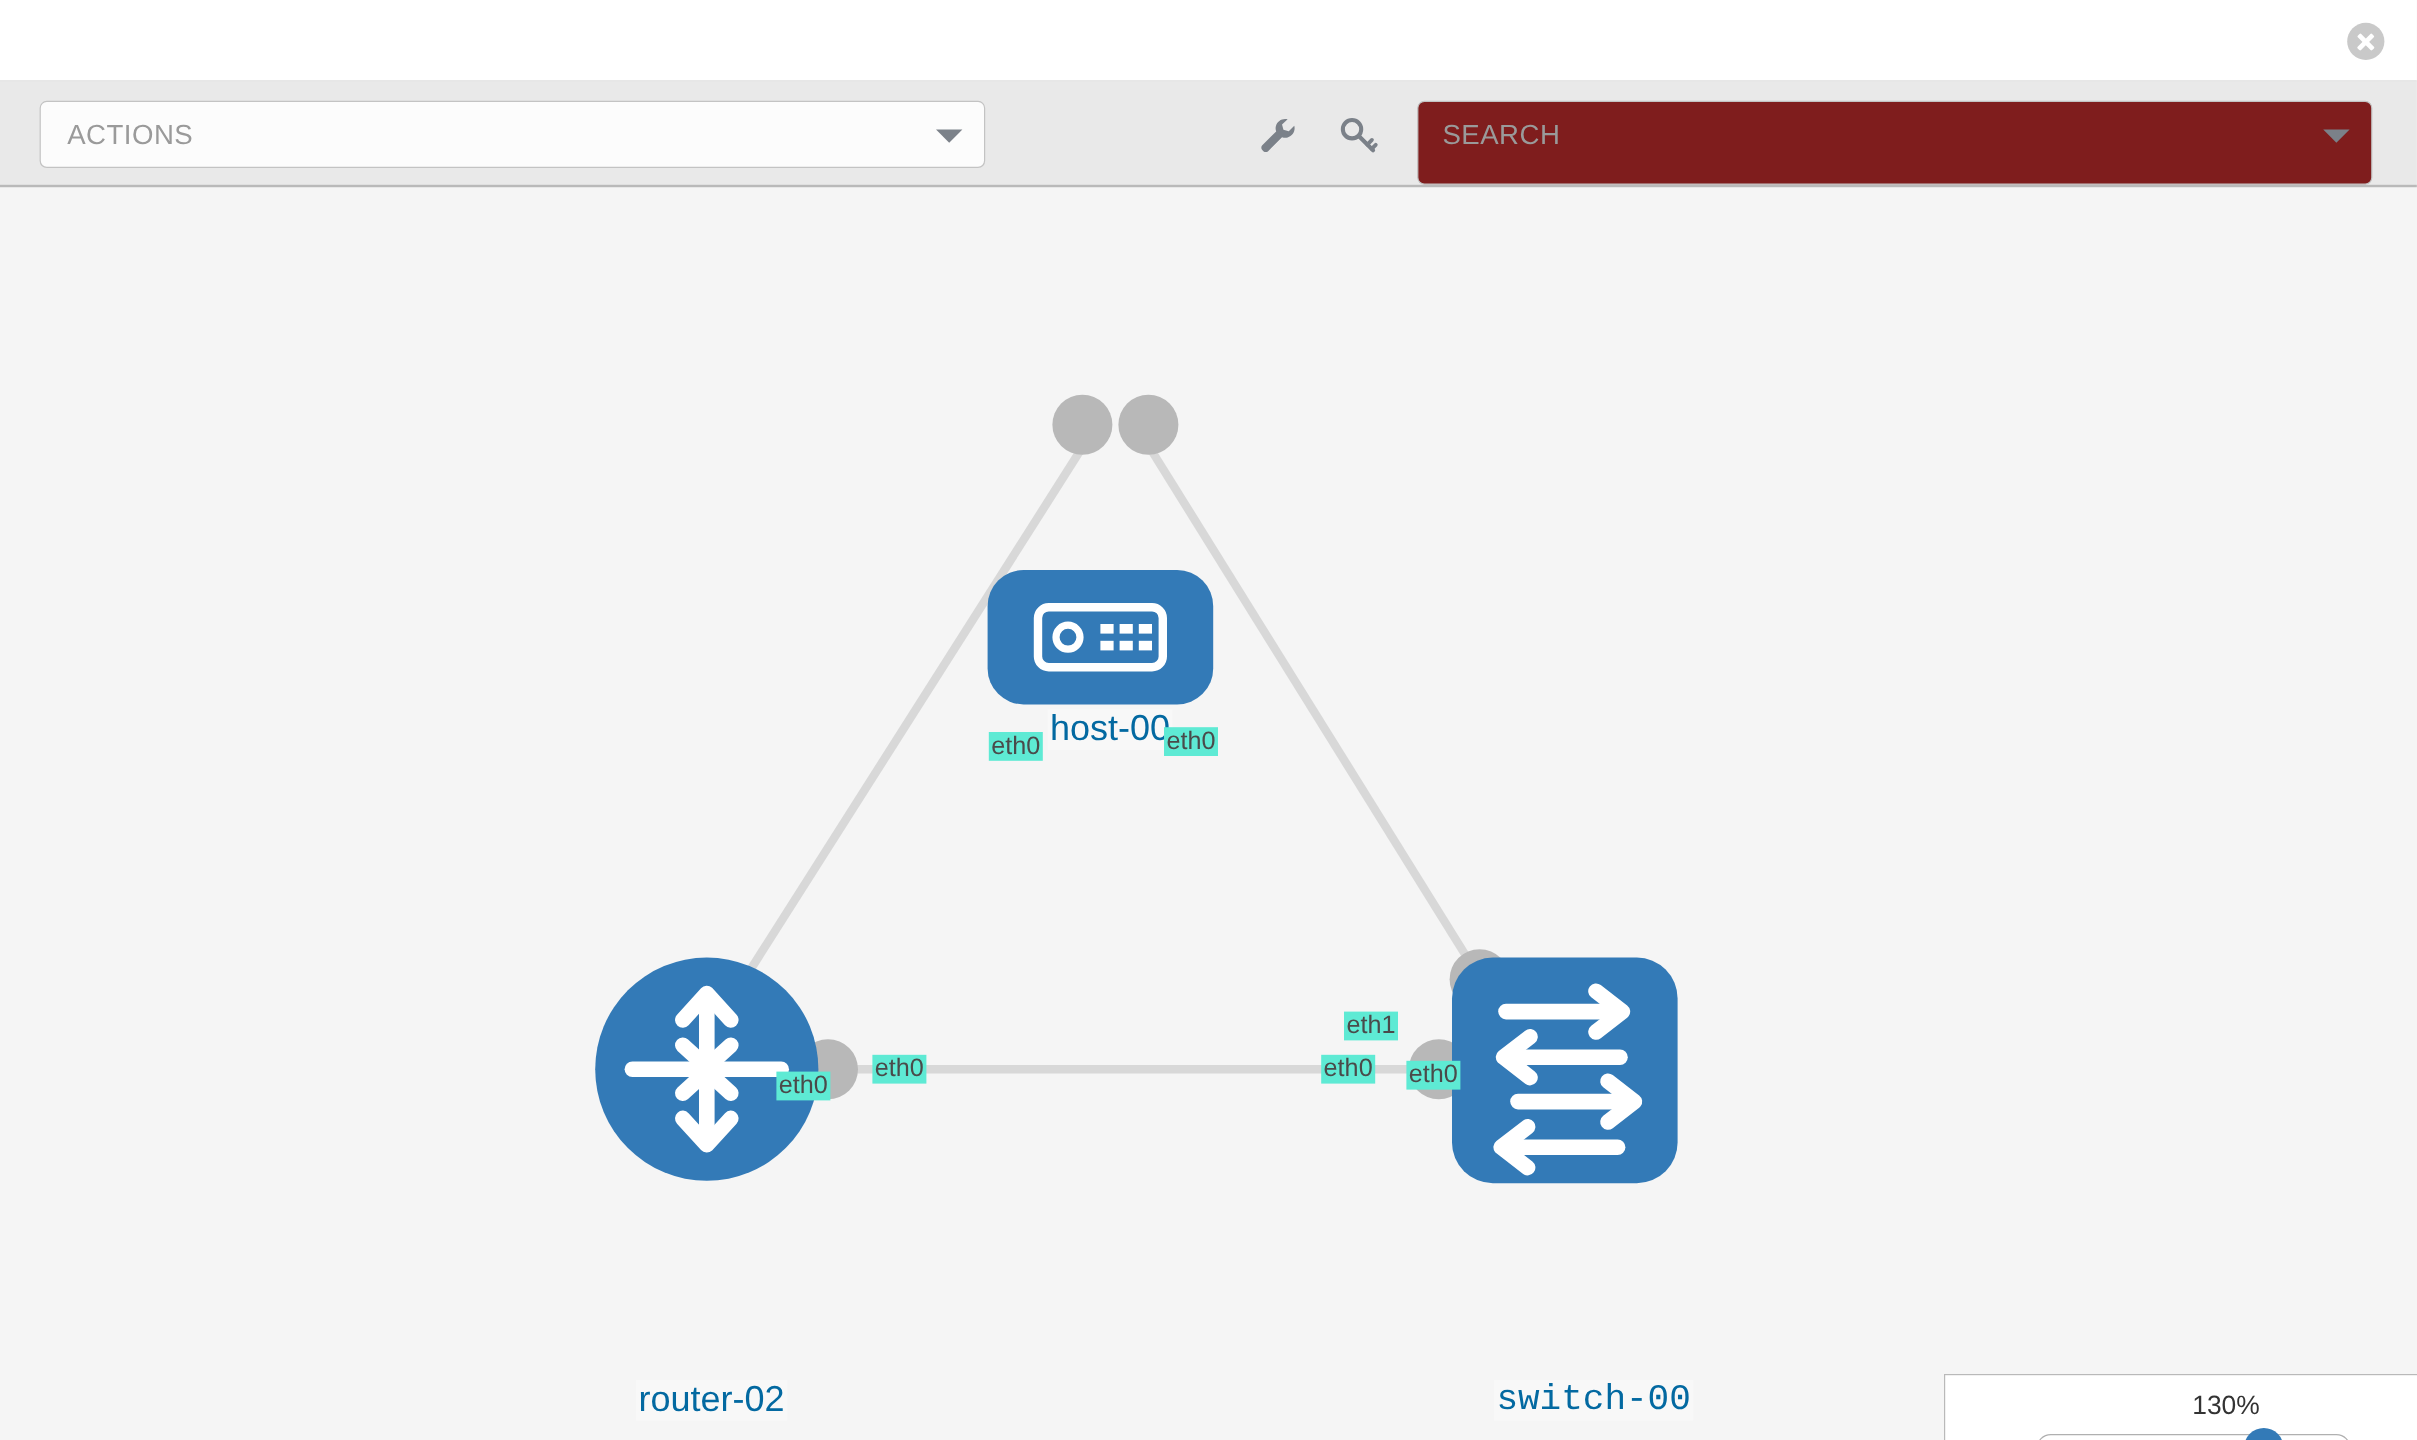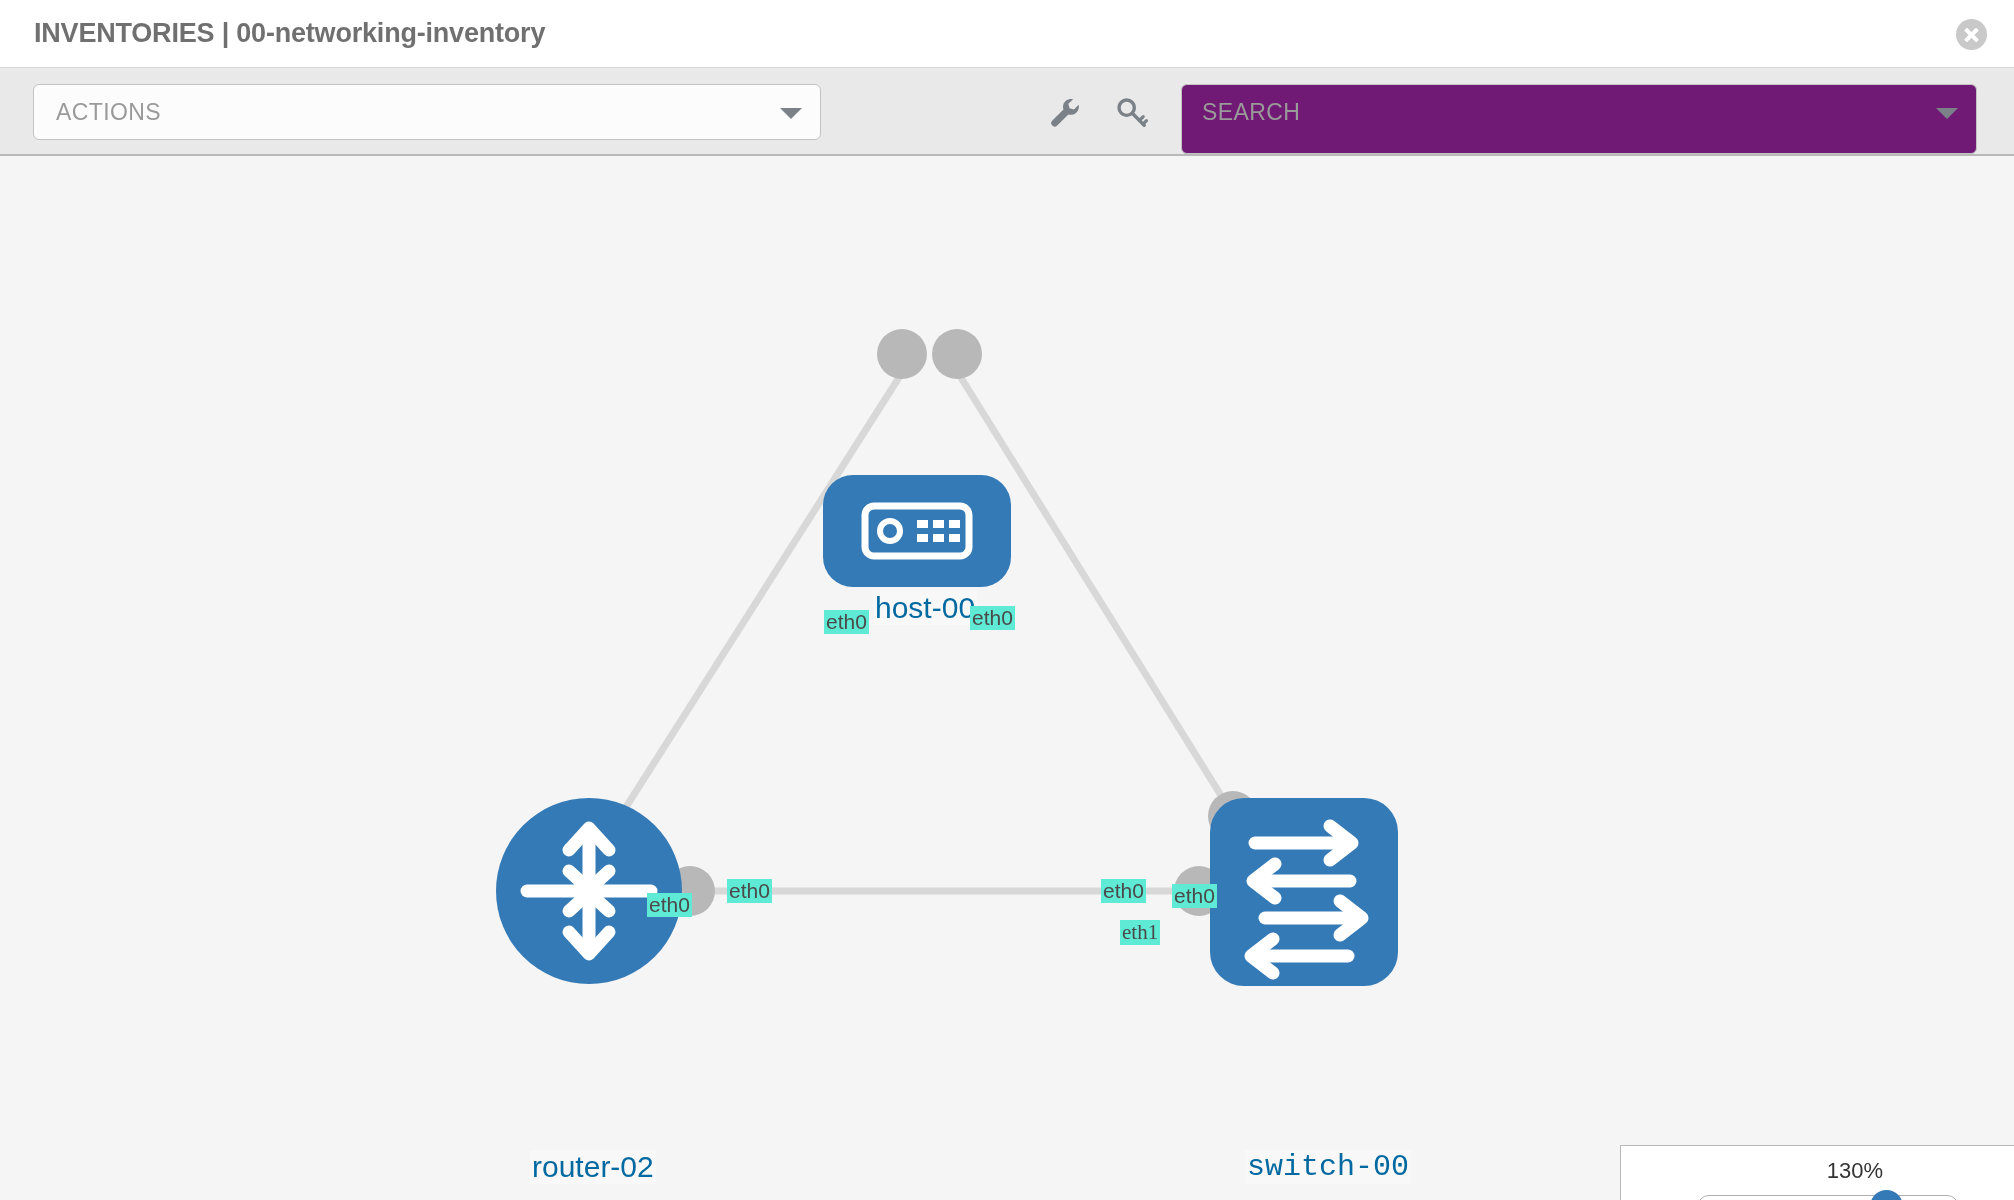--- a/index.html
+++ b/index.html
@@ -100,21 +100,21 @@
   }
   .wrench-icon { left: 1047px; }
   .key-icon    { left: 1115px; }
 
   .search-box {
     position: absolute;
     left: 1181px;
     top: 16px;
     width: 796px;
     height: 70px;
-    background: #701a75;
+    background: #7f1d1d;
     border: 1px solid #c3c3c3;
     border-radius: 6px;
   }
   .search-label {
     position: absolute;
     left: 20px;
     top: 14px;
     font-size: 23px;
     color: #9a9a9a;
     letter-spacing: 0.4px;
@@ -220,21 +220,20 @@
     height: 33px;
     border-radius: 50%;
     background: #337ab7;
     cursor: pointer;
   }
 </style>
 </head>
 <body>
 
 <div class="header">
-  <div class="header-title">INVENTORIES | 00-networking-inventory</div>
   <div class="close-btn"></div>
 </div>
 
 <div class="toolbar">
 
   <div class="actions-select">
     <span class="actions-label">ACTIONS</span>
     <span class="caret actions-caret"></span>
   </div>
 
@@ -345,21 +344,21 @@
   <div class="iface-label" style="left:970px; top:448px;">eth0</div>
 
   <div class="iface-label" style="left:647px; top:735px;">eth0</div>
 
   <div class="iface-label" style="left:1172px; top:726px;">eth0</div>
 
   <div class="iface-label" style="left:727px; top:721px;">eth0</div>
 
   <div class="iface-label" style="left:1101px; top:721px;">eth0</div>
 
-  <div class="iface-label" style="left:1120px; top:762px;font-family:Liberation Serif, serif;">eth1</div>
+  <div class="iface-label" style="left:1120px; top:685px;">eth1</div>
 
 </div>
 
 <div class="zoom-widget">
   <div class="zoom-percent">130%</div>
   <div class="zoom-minus"></div>
   <div class="zoom-track">
     <div class="zoom-thumb" style="left:172px;"></div>
   </div>
   <div class="zoom-plus"></div>

